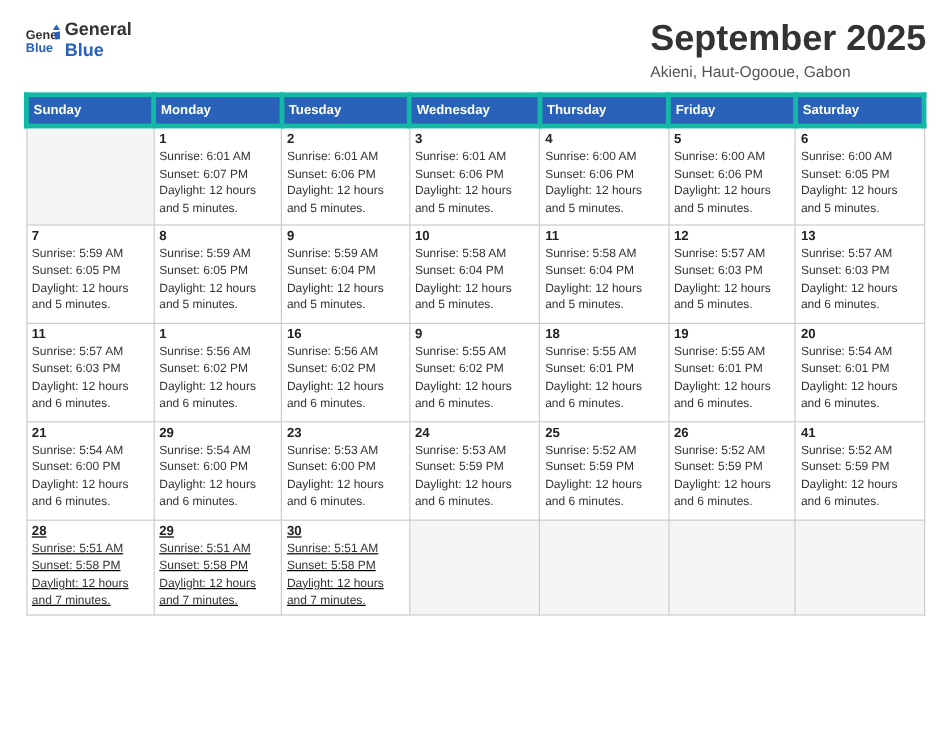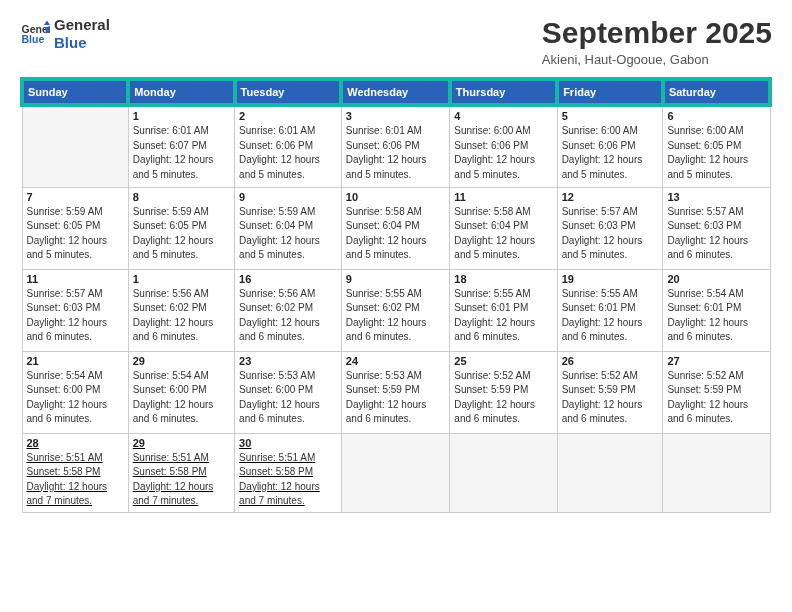--- a/index.html
+++ b/index.html
@@ -306,21 +306,21 @@
 and 6 minutes.</div>
           </td>
           <td>
             <span class="day-num">26</span>
             <div class="day-info" style="white-space: pre-line;">Sunrise: 5:52 AM
 Sunset: 5:59 PM
 Daylight: 12 hours
 and 6 minutes.</div>
           </td>
           <td>
-            <span class="day-num">27</span>
+            <span class="day-num">41</span>
             <div class="day-info" style="white-space: pre-line;">Sunrise: 5:52 AM
 Sunset: 5:59 PM
 Daylight: 12 hours
 and 6 minutes.</div>
           </td>
         </tr>
         <tr class="last-row">
           <td>
             <span class="day-num">28</span>
             <div class="day-info" style="white-space: pre-line;">Sunrise: 5:51 AM

